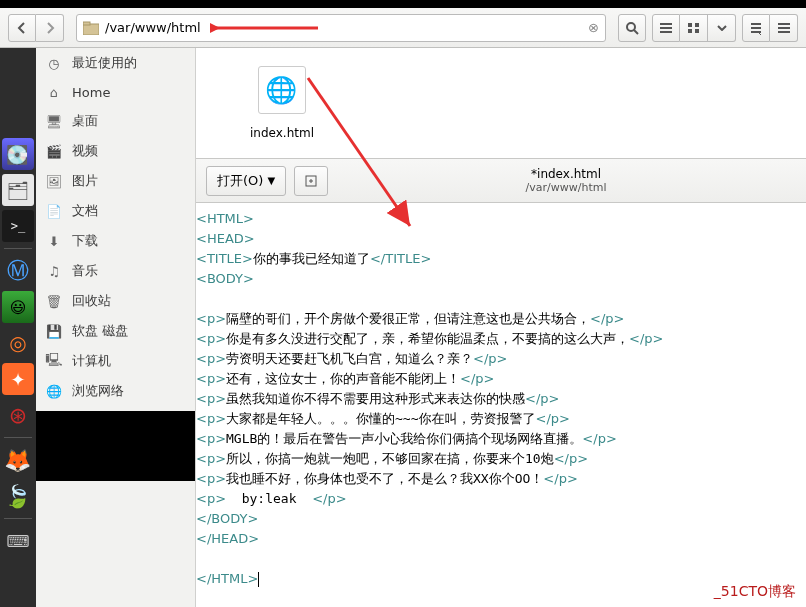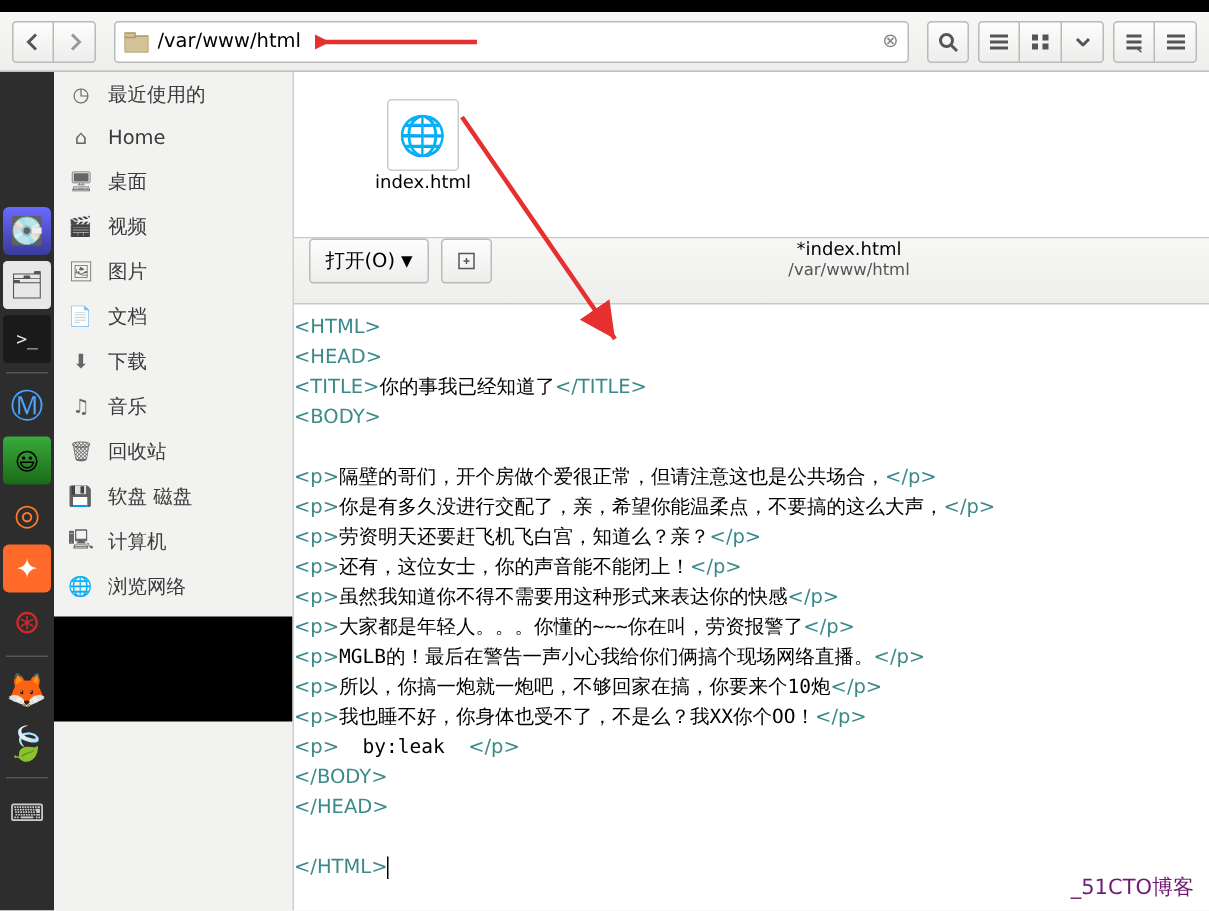--- a/index.html
+++ b/index.html
@@ -24,34 +24,34 @@
 .dock-item{width:32px;height:32px;border-radius:3px;display:flex;align-items:center;justify-content:center;font-size:18px}
 .dock-sep{height:1px;width:28px;background:#555;margin:2px 0}
 .sidebar{width:160px;background:#f2f2f0;border-right:1px solid #d0d0ce;overflow:hidden}
 .sb-item{display:flex;align-items:center;gap:10px;padding:6px 10px;cursor:pointer;color:#3a3a3a}
 .sb-icon{width:16px;height:16px;display:flex;align-items:center;justify-content:center;color:#666}
 .sb-black{height:70px;background:#000;margin-top:5px}
 .content{flex:1;background:#fff;position:relative}
 .file-grid{padding:18px 30px}
 .file-item{display:flex;flex-direction:column;align-items:center;width:72px;cursor:pointer;position:relative;left:20px}
 .file-icon{width:48px;height:48px;border:1px solid #ccc;border-radius:3px;background:#fff;display:flex;align-items:center;justify-content:center;font-size:26px}
-.file-label{font-size:12px;margin-top:0;text-align:center}
+.file-label{font-size:12px;margin-top:12px;text-align:center}
 .editor{position:absolute;left:0;top:110px;right:0;bottom:0;background:#fff;border-top:1px solid #c8c8c6}
-.ed-toolbar{height:44px;background:linear-gradient(#f7f7f6,#eeeeec);border-bottom:1px solid #c8c8c6;display:flex;padding:0 10px;gap:8px}
+.ed-toolbar{height:44px;background:linear-gradient(#f7f7f6,#eeeeec);border-bottom:1px solid #c8c8c6;display:flex;align-items:center;padding:0 10px;gap:8px}
 .ed-open{height:30px;padding:0 10px;border:1px solid #bababa;border-radius:3px;background:linear-gradient(#fdfdfd,#ededeb);display:flex;align-items:center;gap:4px;cursor:pointer}
 .ed-title{flex:1;text-align:center}
 .ed-title .t1{font-weight:normal;font-size:12px}
 .ed-title .t2{font-size:11px;color:#555}
 .ed-body{padding:6px 0;font-family:"DejaVu Sans Mono",monospace;font-size:13px;line-height:20px;white-space:pre-wrap}
 .tag{color:#3b8a8a}
 .cursor{border-left:1px solid #000;display:inline-block;height:15px;vertical-align:middle}
 .arrow{position:absolute;pointer-events:none}
 .arrow1{left:210px;top:22px;width:110px;height:12px}
 .arrow2{left:290px;top:68px;width:130px;height:165px}
-.watermark{position:absolute;right:10px;bottom:6px;color:#701a75;font-size:14px}
+.watermark{position:absolute;right:10px;bottom:6px;color:#b91c1c;font-size:14px}
 svg{display:block}
 </style>
 </head>
 <body>
 
 <div class="titlebar"></div>
 
 <div class="toolbar">
   <div class="nav-group">
     <div class="btn">

